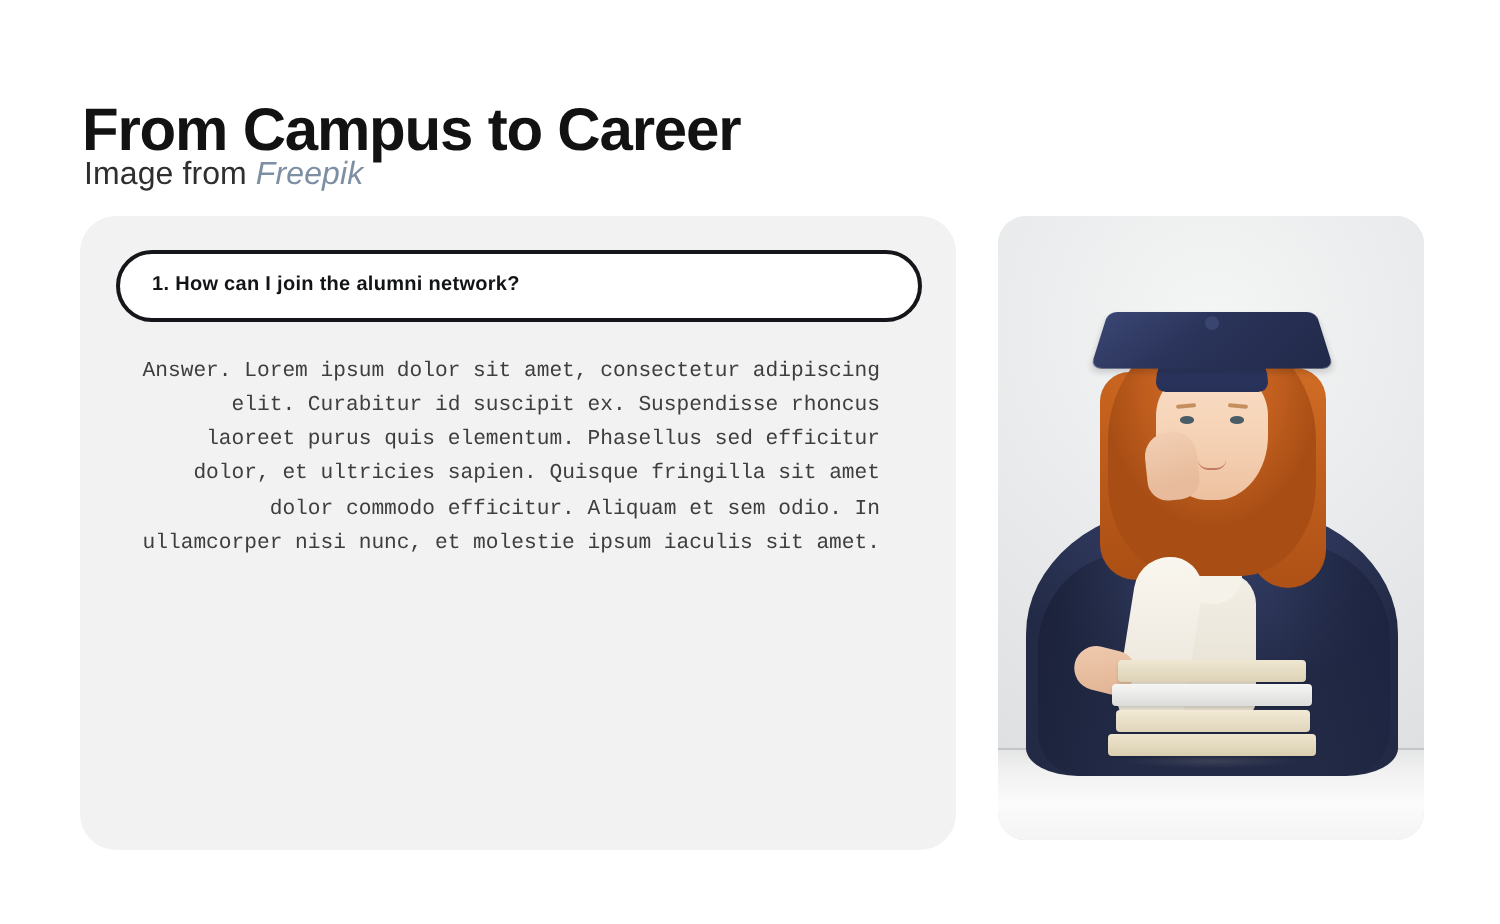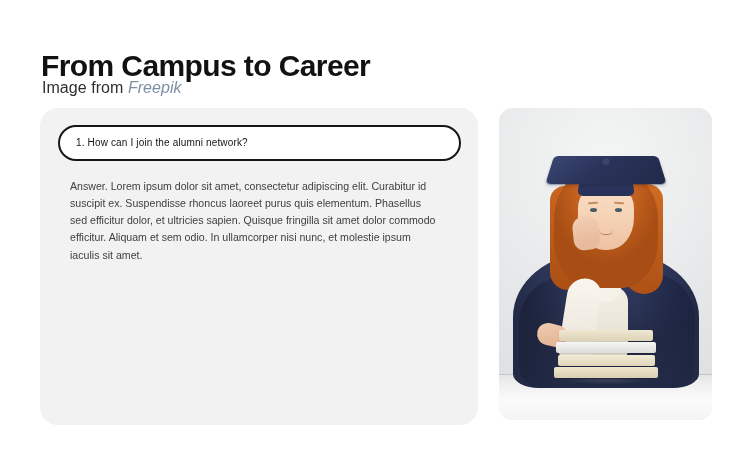--- a/index.html
+++ b/index.html
@@ -88,35 +88,36 @@
   }
   .acc-header.inactive {
     border: 1px solid #5c5f66;
   }
   .acc-q {
     font-size: 10px;
     letter-spacing: 0.15px;
     line-height: 1;
     white-space: nowrap;
   }
-  .acc-header.active .acc-q { color: #131417; font-weight: 400; }
+  .acc-header.active .acc-q { color: #131417; font-weight: 700; }
   .acc-header.inactive .acc-q { color: #4a4d55; font-weight: 500; }
 
   .acc-body {
     padding: 17px 14px 0 12px;
     width: 396px;
     box-sizing: border-box;
   }
   .acc-answer {
     font-size: 10.6px;
     line-height: 1.62;
     color: #3e3e3e;
     letter-spacing: 0.0px;
     margin: 0;
-    text-align: left;
+    text-align: right;
+    font-family: Liberation Mono, monospace;
   }
 
   .spacer-1 { height: 31px; }
   .spacer-2 { height: 22px; }
 
   
   .photo-card {
     position: absolute;
     left: 459px;
     top: 0;

